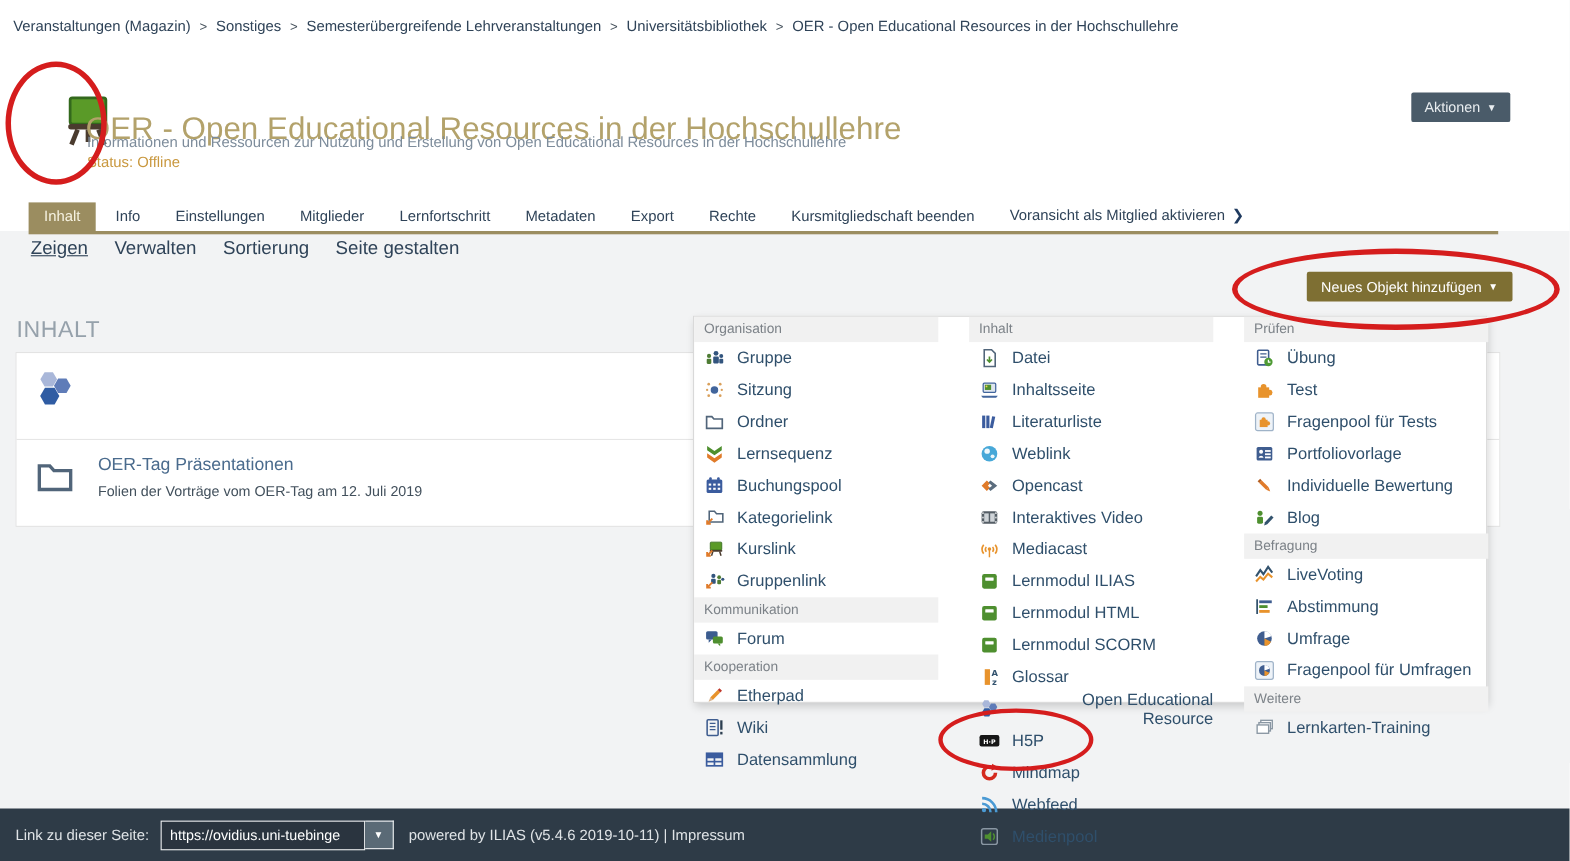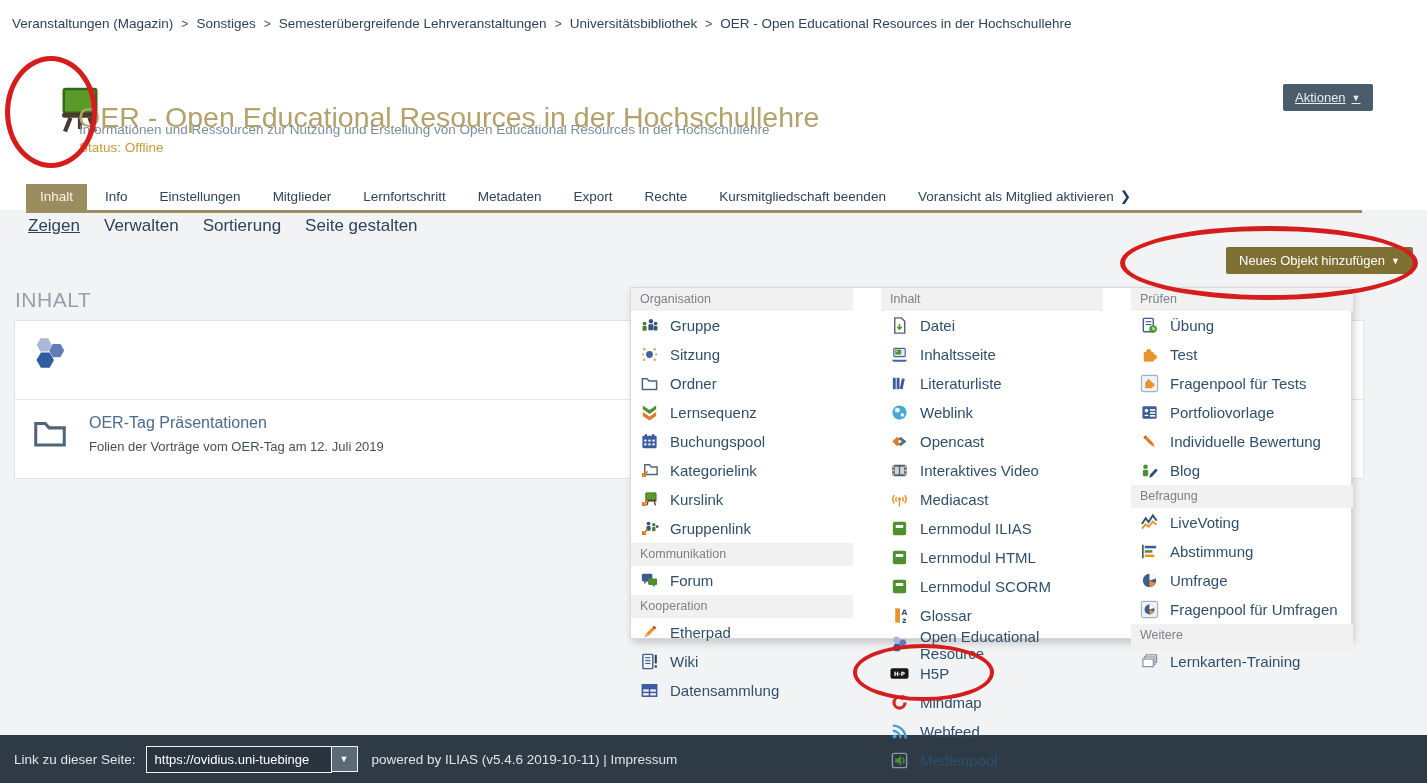--- a/index.html
+++ b/index.html
@@ -11,57 +11,57 @@
   .breadcrumb{position:absolute;left:12px;top:16px;font-size:13.5px;color:#2f4358;white-space:nowrap;}
   .breadcrumb a{color:#2f4358;}
   .breadcrumb .sep{margin:0 8px;color:#44505b;font-size:12px;}
 
   
   .hdr-icon{position:absolute;left:55px;top:80px;width:50px;height:58px;}
   .page-title{position:absolute;left:78px;top:82px;font-size:28.5px;font-weight:400;color:#b3a26b;white-space:nowrap;}
   .page-desc{position:absolute;left:79px;top:122px;font-size:13.5px;color:#7d8c9b;white-space:nowrap;}
   .page-status{position:absolute;left:79px;top:140px;font-size:13.5px;color:#c9983f;}
   .actions-btn{position:absolute;left:1283px;top:84px;background:#4a5b69;color:#e9edf0;font-size:13px;
-               padding:6px 12px;border-radius:2px;border:none;cursor:pointer;text-decoration:underline;}
+               padding:6px 12px;border-radius:2px;border:none;cursor:pointer;}
   .caret{font-size:9px;margin-left:6px;vertical-align:1px;}
 
   
   .tabbar{position:absolute;left:26px;top:183px;width:1336px;display:flex;align-items:flex-end;
           border-bottom:3px solid #9b8d60;}
   .tab{padding:5px 14px 6px;font-size:13.5px;color:#2f4358;margin-right:4px;white-space:nowrap;}
   .tab.active{background:#9b8d60;color:#f7f3e2;}
   .tab .chev{color:#1f3a5f;font-weight:bold;margin-left:6px;}
   .subtabs{position:absolute;left:28px;top:216px;display:flex;gap:24px;font-size:17px;}
   .subtab{color:#2f4358;}
   .subtab.active{text-decoration:underline;}
 
   
   .main-bg{position:absolute;left:0;top:210px;width:1427px;height:573px;background:#f2f3f4;}
 
   
-  .add-btn{position:absolute;left:1226px;top:247px;background:#7e6f33;color:#ffffff;font-size:13px;
+  .add-btn{position:absolute;left:1188px;top:247px;background:#7e6f33;color:#ffffff;font-size:13px;
            padding:6px 13px;border-radius:2px;border:none;cursor:pointer;z-index:6;}
 
   
   .section-heading{position:absolute;left:15px;top:288px;font-size:21px;color:#96a1ab;letter-spacing:.5px;}
   .items-panel{position:absolute;left:14px;top:320px;width:1348px;background:#fff;border:1px solid #e3e3e3;z-index:1;}
   .citem{display:flex;align-items:flex-start;padding:14px 16px;height:50px;}
   .citem + .citem{border-top:1px solid #e6e6e6;}
   .citem .cicon{width:38px;height:38px;margin-right:20px;flex:none;}
   .citem .ctitle{font-size:16px;color:#4a6b8d;display:block;}
   .citem .cdesc{font-size:13px;color:#42505c;margin-top:7px;display:block;}
 
   
   .menu-panel{position:absolute;left:630px;top:287px;width:722px;height:352px;background:#fff;
               border:1px solid #d9d9d9;box-shadow:2px 4px 8px rgba(0,0,0,.18);z-index:5;
               display:flex;box-sizing:border-box;}
   .menu-col{width:222px;margin-right:28px;flex:none;}
   .menu-col:last-child{margin-right:0;}
   .menu-sec-header{background:#f1f1f1;color:#7c8288;font-size:12.5px;padding:4px 9px;line-height:15px;}
-  .menu-item{display:flex;align-items:center;height:29px;padding-left:9px;gap:11px;}
+  .menu-item{display:flex;align-items:center;height:29px;padding-left:9px;gap:11px;text-align:right;}
   .menu-item a{font-size:15px;color:#2f4f6b;}
   .micon{width:19px;height:19px;flex:none;}
 
   
   .footer{position:absolute;left:0;top:735px;width:1427px;height:48px;background:#2e3b47;z-index:2;
           display:flex;align-items:center;color:#dfe3e6;font-size:13.5px;}
   .footer-label{margin-left:14px;white-space:nowrap;}
   .url-box{margin-left:10px;background:#2a343f;border:1px solid #eef0f2;color:#fff;font-size:13px;
            padding:5px 8px;width:168px;font-family:"Liberation Sans",sans-serif;}
   .url-caret{background:#5a6a76;border:1px solid #eef0f2;border-left:none;color:#fff;font-size:9px;

